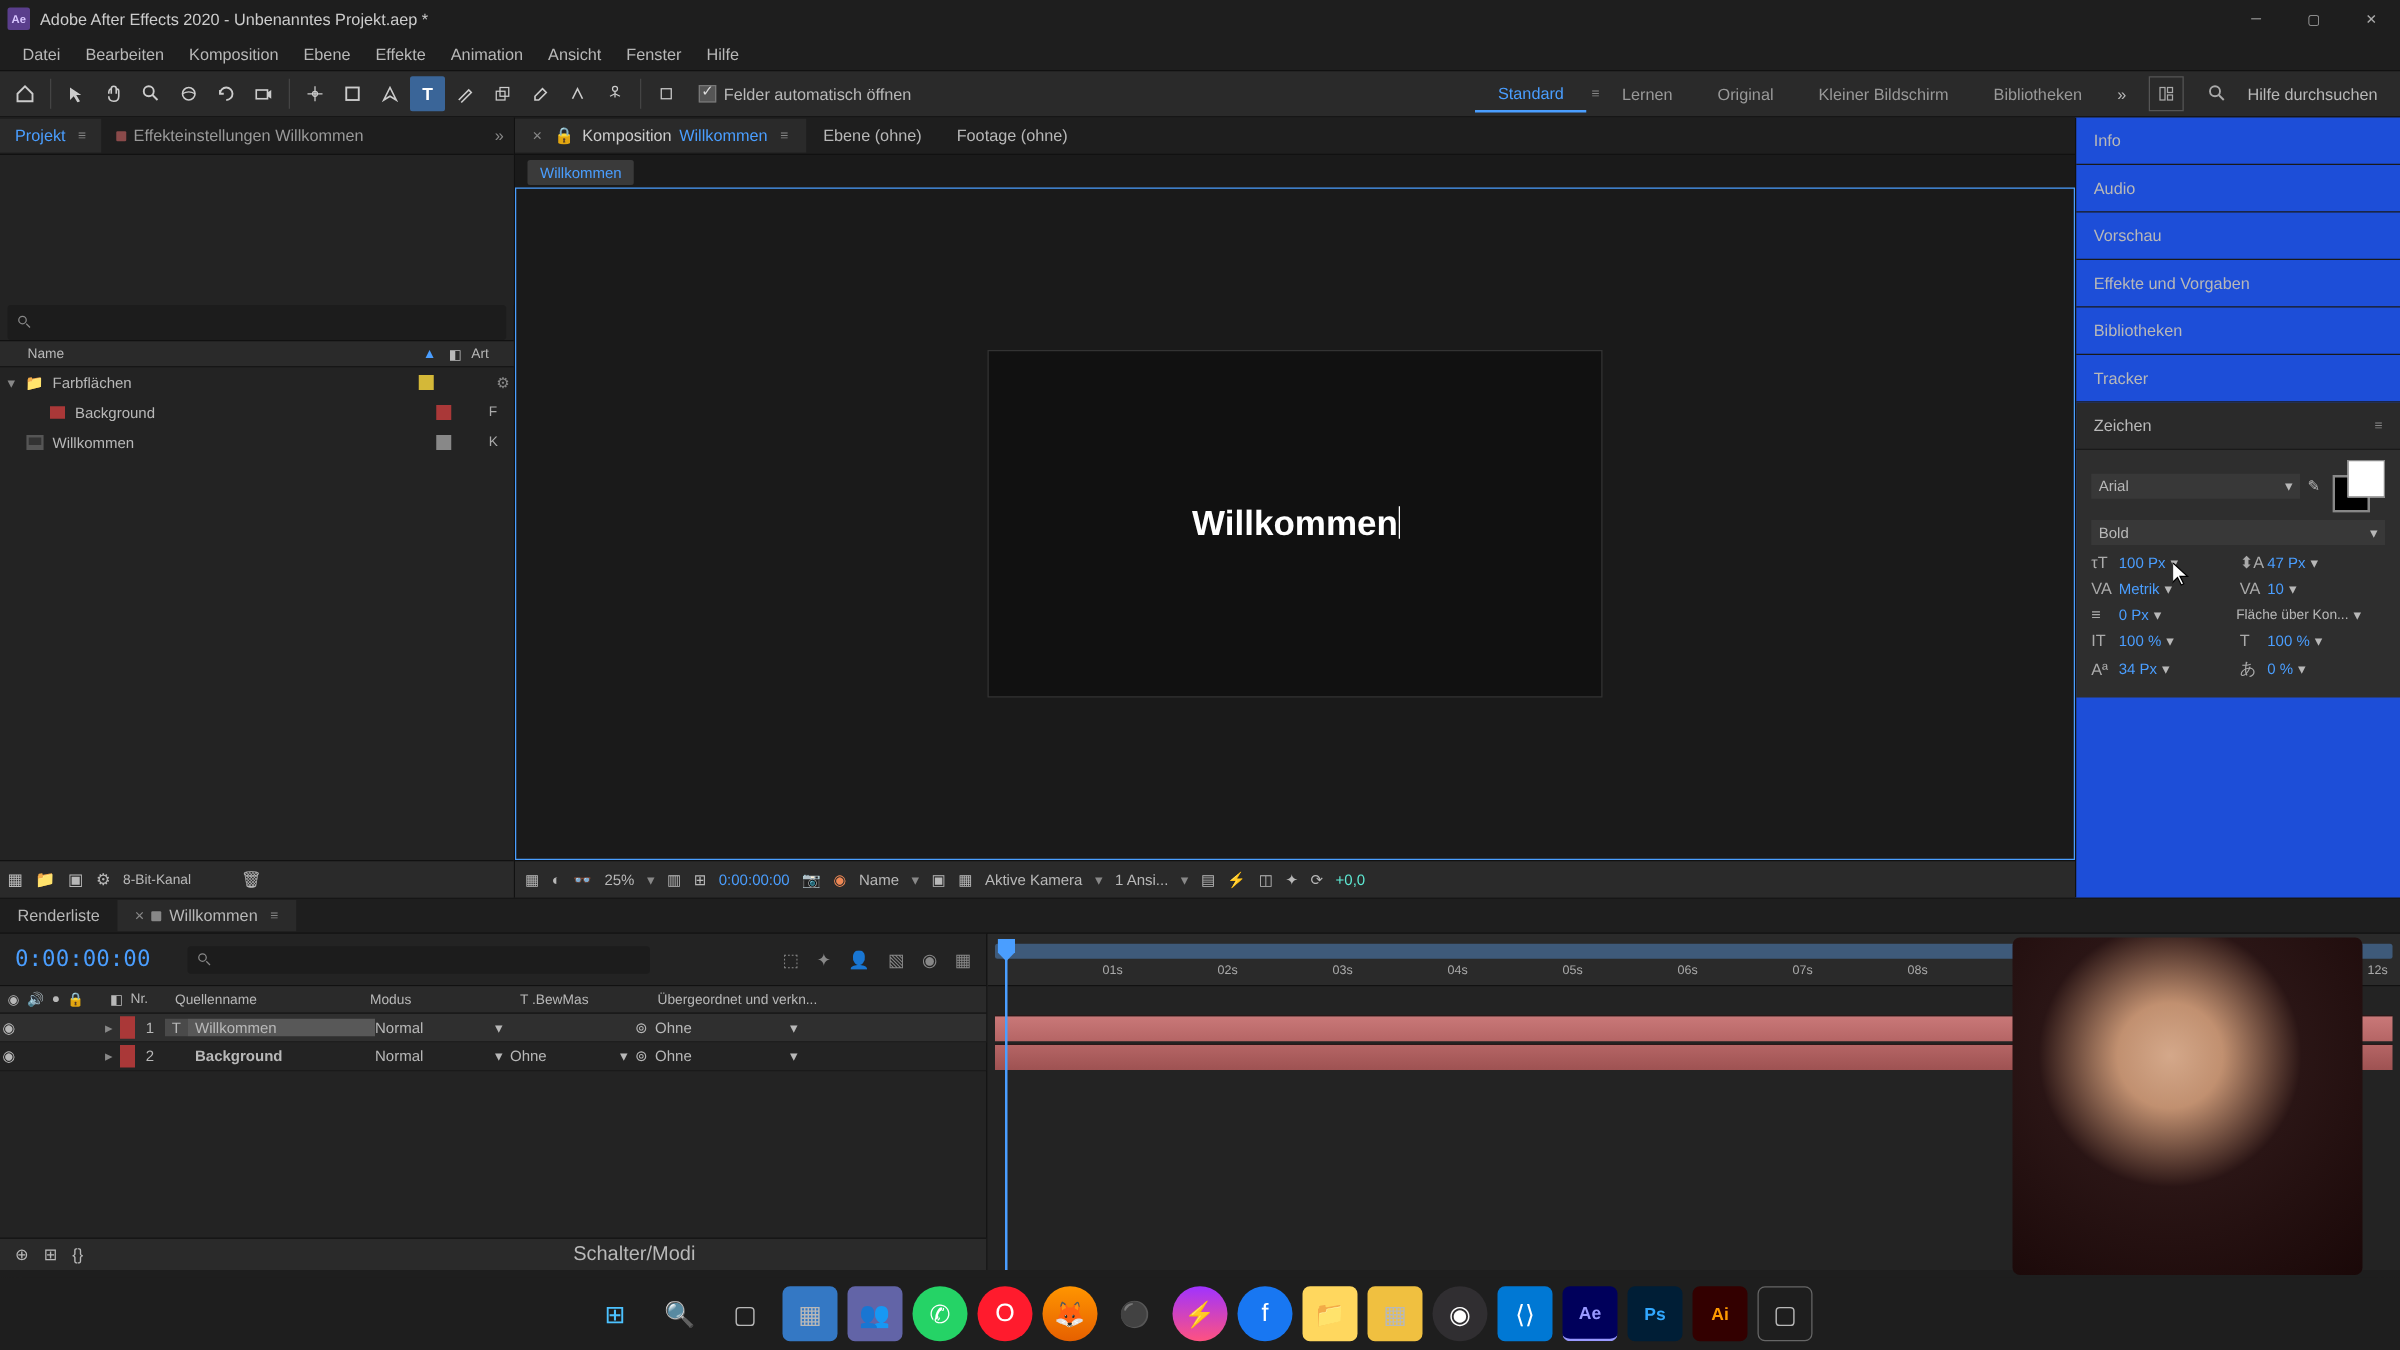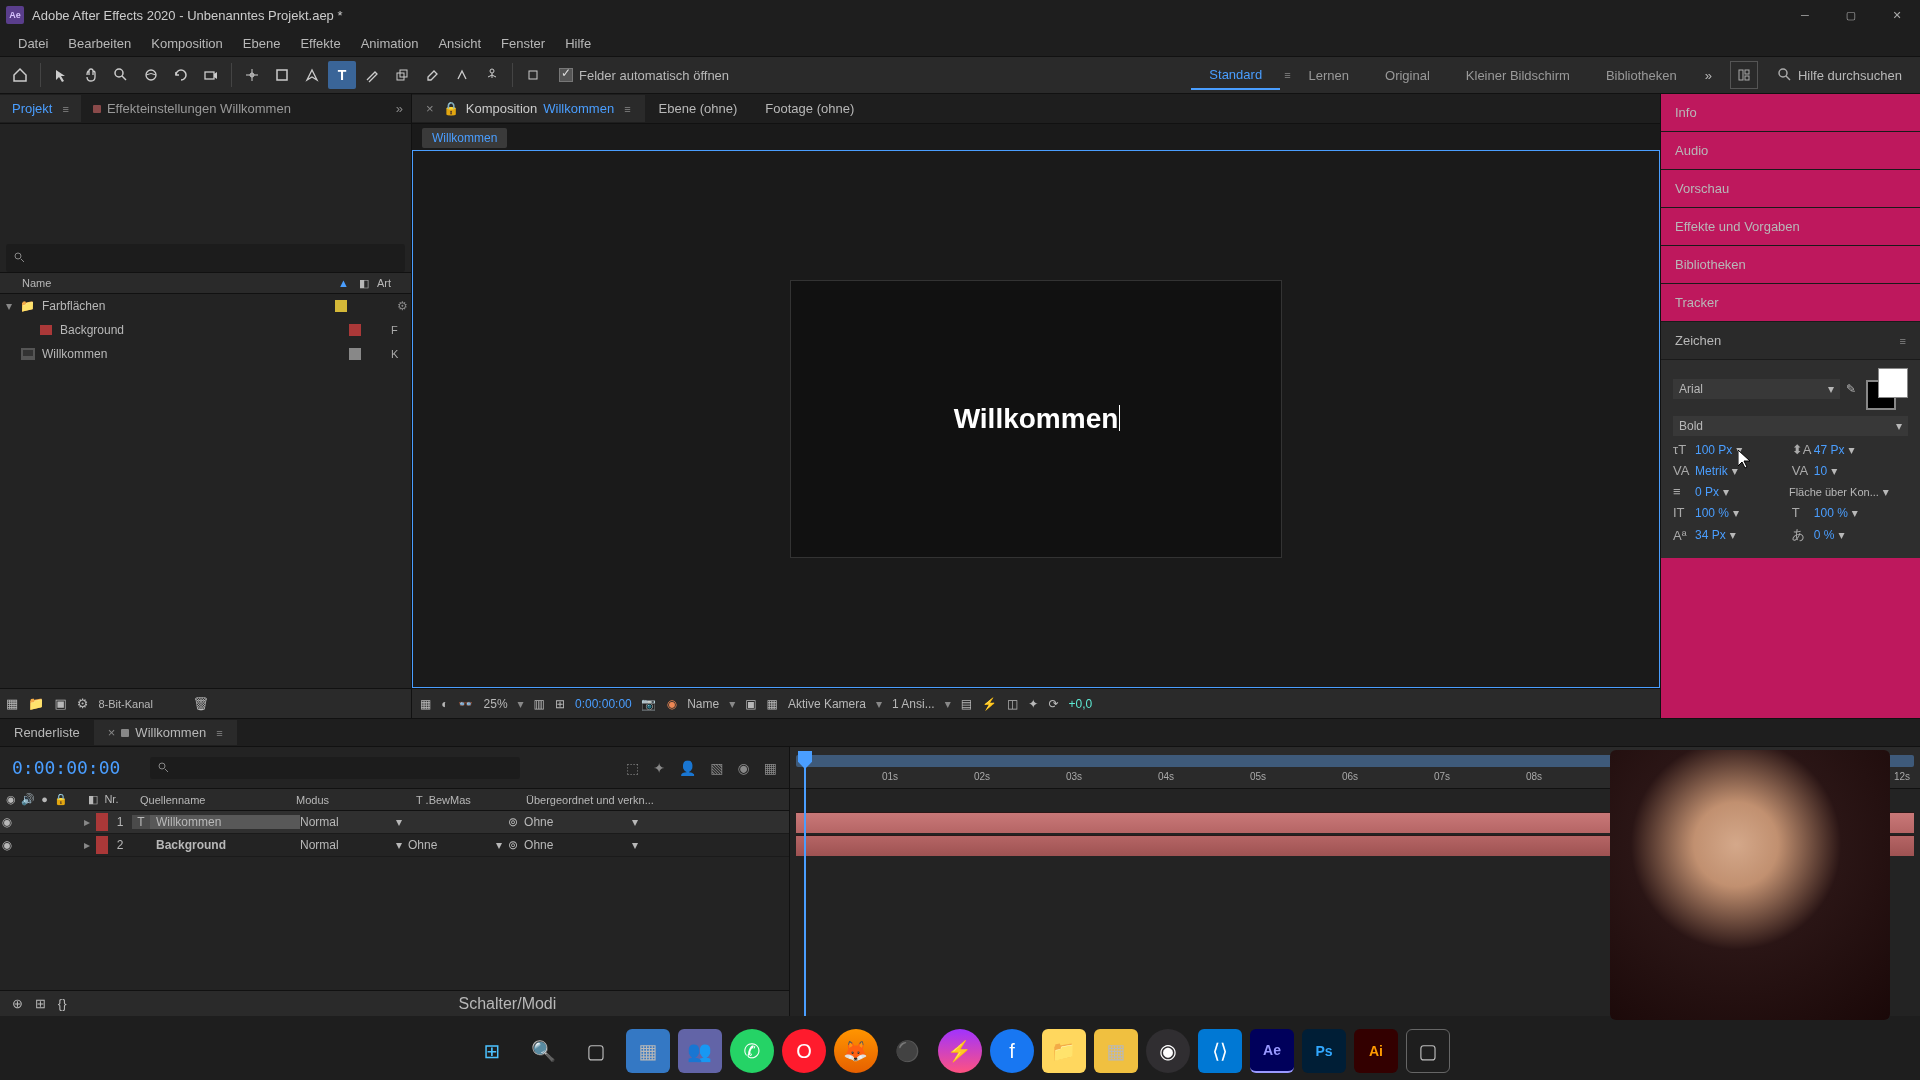--- a/index.html
+++ b/index.html
@@ -16,21 +16,21 @@
 .tool-btn.active{background:#3a6598}
 .tool-sep{width:1px;height:24px;background:#444;margin:0 4px}
 .toolbar-check{display:flex;align-items:center;gap:6px;margin-left:10px}
 .toolbar-check .box{width:14px;height:14px;background:#555;border:1px solid #777;position:relative}
 .toolbar-check .box::after{content:'✓';position:absolute;top:-3px;left:1px;color:#ddd;font-size:12px}
 .workspace-bar{margin-left:auto;display:flex;align-items:center;gap:0}
 .ws-item{padding:6px 18px;color:#999}
 .ws-item.active{color:#4a9eff;border-bottom:2px solid #4a9eff}
 .ws-arrow{padding:0 10px}
 .ws-iconbox{width:28px;height:28px;border:1px solid #555;margin:0 8px;display:flex;align-items:center;justify-content:center}
-.search-help{display:flex;align-items:center;gap:6px;padding:0 12px}
+.search-help{display:flex;align-items:center;gap:17px;padding:0 12px}
 .main{display:flex;height:624px}
 .left-panel{width:412px;background:#232323;display:flex;flex-direction:column;border-right:1px solid #111}
 .panel-tabs{height:30px;display:flex;align-items:center;background:#1e1e1e;border-bottom:1px solid #111}
 .panel-tab{padding:6px 12px;display:flex;align-items:center;gap:6px}
 .panel-tab.active{background:#2a2a2a;color:#4a9eff}
 .tab-dot{width:8px;height:8px;background:#8a4a4a;border-radius:1px}
 .tab-burger{margin-left:4px;font-size:11px;color:#888}
 .proj-header{height:120px;background:#232323}
 .proj-search{height:28px;background:#1c1c1c;margin:0 6px;display:flex;align-items:center;padding:0 8px;border-radius:3px}
 .proj-cols{height:22px;background:#2a2a2a;display:flex;align-items:center;border-top:1px solid #111;border-bottom:1px solid #111;padding-left:22px;font-size:11px}
@@ -53,21 +53,21 @@
 .comp-tab .x{color:#888;margin-right:4px}
 .comp-bread{height:26px;padding:4px 10px}
 .comp-bread-chip{background:#3a3a3a;padding:3px 10px;color:#4a9eff;font-size:12px;display:inline-block;border-radius:2px}
 .comp-viewport{flex:1;display:flex;align-items:center;justify-content:center;position:relative;background:#1a1a1a;border:1px solid #4a9eff}
 .comp-canvas{width:490px;height:276px;background:#111;display:flex;align-items:center;justify-content:center;box-shadow:0 0 0 1px #333}
 .comp-text{color:#fff;font-size:28px;font-weight:bold;font-family:Arial,sans-serif;position:relative}
 .comp-text::after{content:'';position:absolute;right:-2px;top:2px;width:1px;height:26px;background:#fff}
 .comp-footer{height:30px;background:#2a2a2a;border-top:1px solid #111;display:flex;align-items:center;padding:0 8px;gap:10px;font-size:12px}
 .comp-footer select,.comp-footer .dd{background:transparent;border:none;color:#b8b8b8;font-size:12px}
 .comp-footer .plus{color:#5eead4}
-.right-panel{width:260px;background:#be185d;display:flex;flex-direction:column;border-left:1px solid #111}
+.right-panel{width:260px;background:#1d4ed8;display:flex;flex-direction:column;border-left:1px solid #111}
 .rp-item{height:38px;display:flex;align-items:center;padding:0 14px;border-bottom:1px solid #1a1a1a;font-size:13px}
 .rp-item.header{background:#2a2a2a;justify-content:space-between}
 .char-panel{padding:8px 12px;background:#2e2e2e}
 .char-row{display:flex;align-items:center;gap:6px;margin-bottom:6px;font-size:12px}
 .char-dd{flex:1;background:#383838;padding:3px 6px;display:flex;justify-content:space-between;align-items:center}
 .char-swatch-box{width:42px;height:42px;position:relative}
 .char-fill{position:absolute;top:0;right:0;width:30px;height:30px;background:#fff;border:1px solid #888}
 .char-stroke{position:absolute;bottom:0;left:0;width:30px;height:30px;background:#000;border:2px solid #888}
 .char-num{color:#4a9eff}
 .char-ctrl{display:flex;align-items:center;gap:4px;width:48%}

